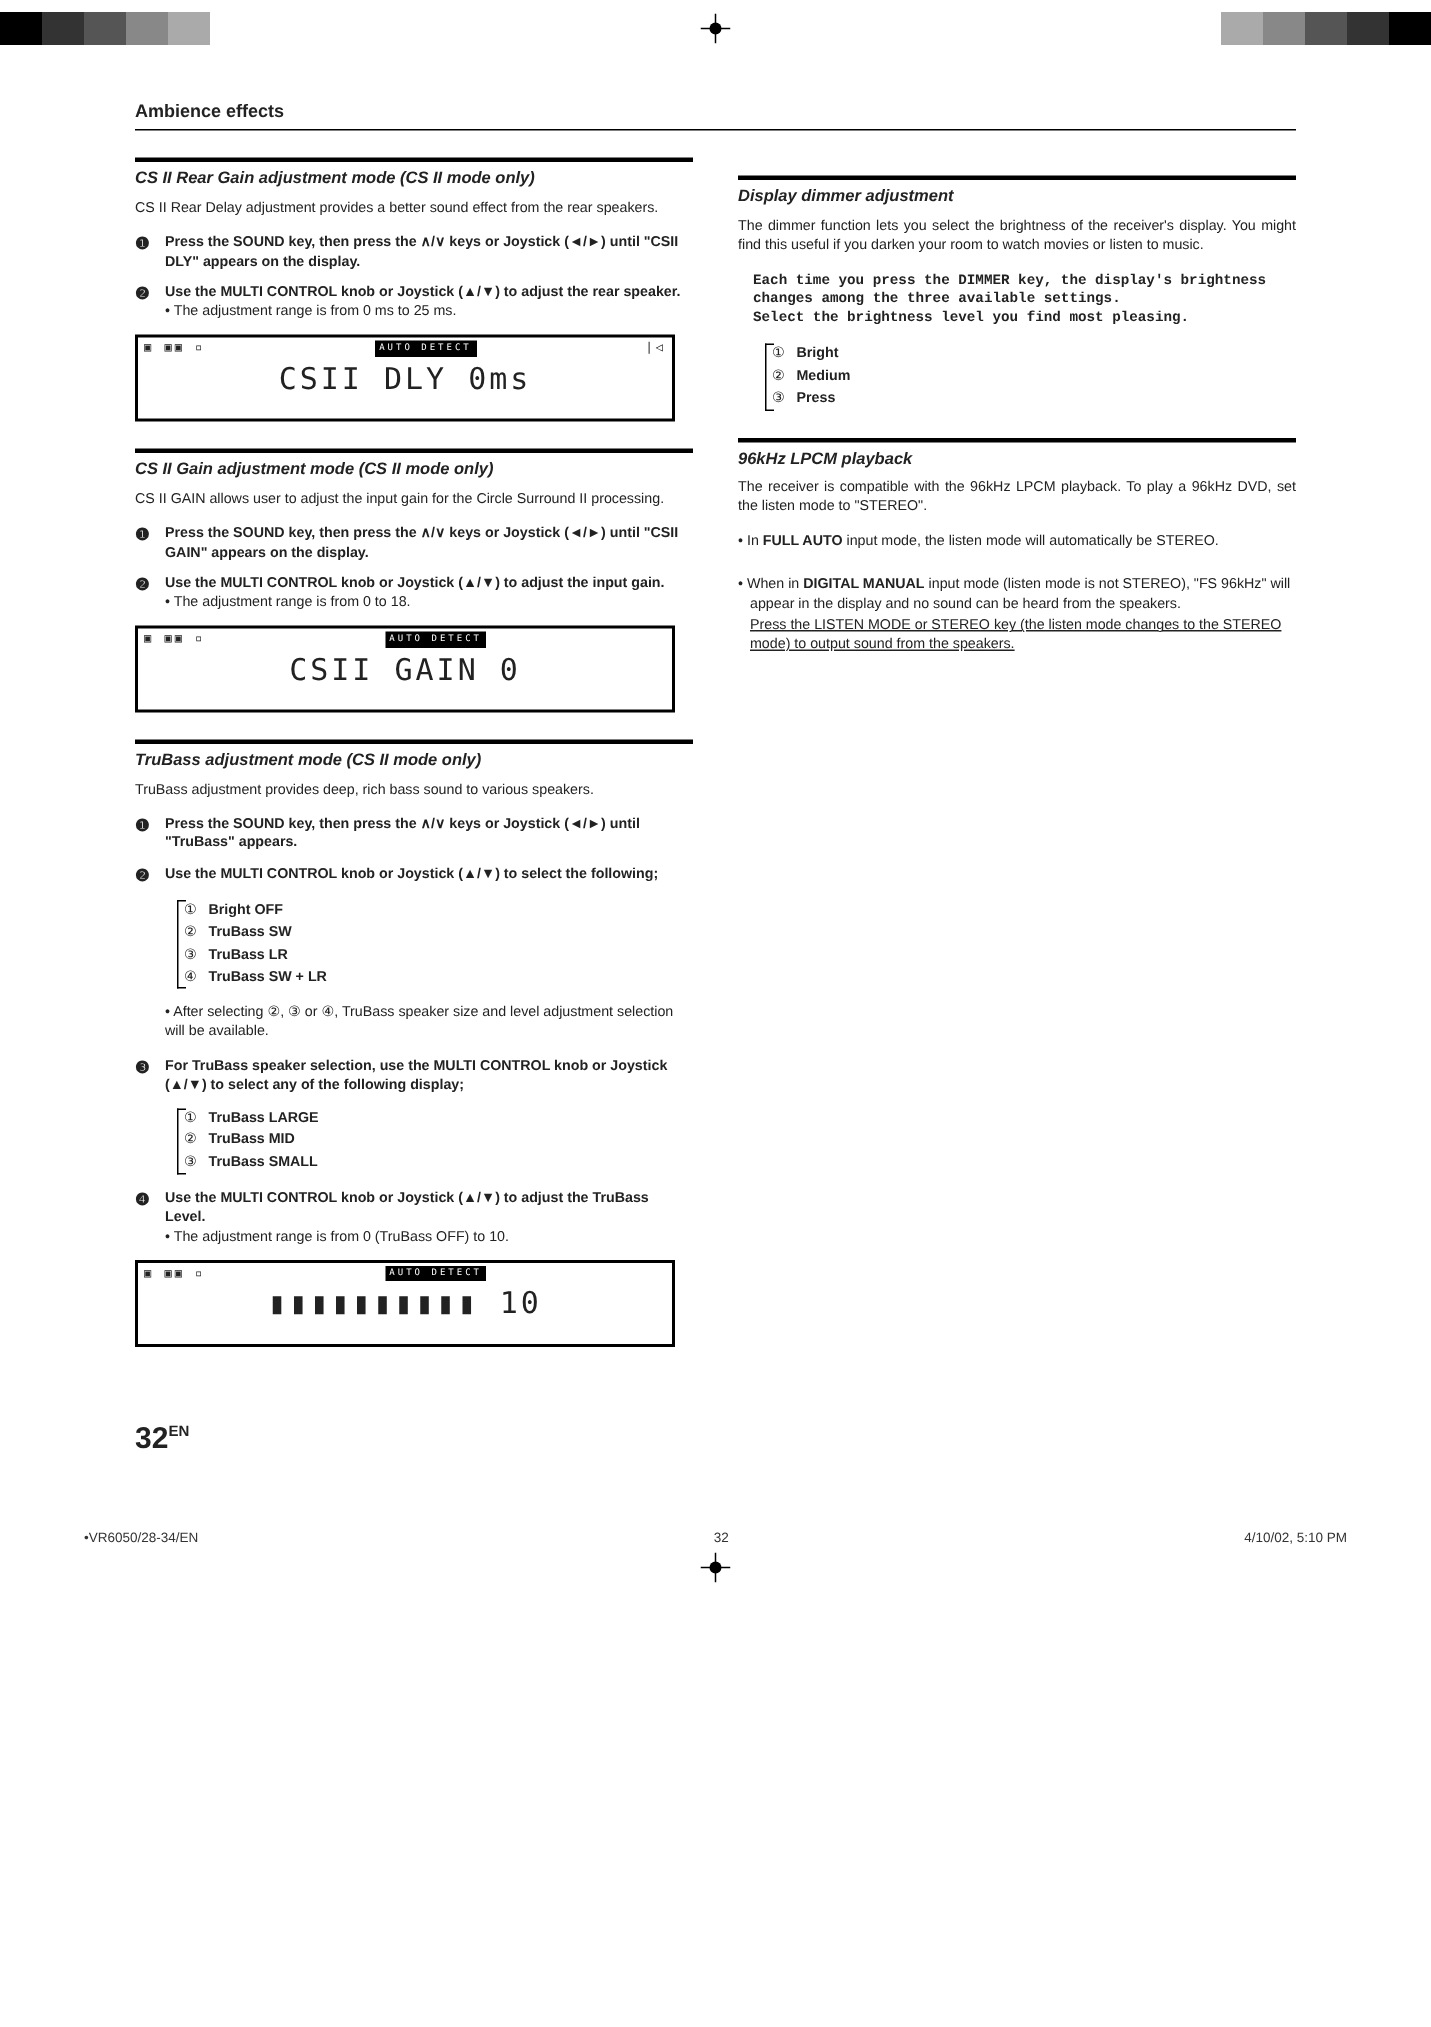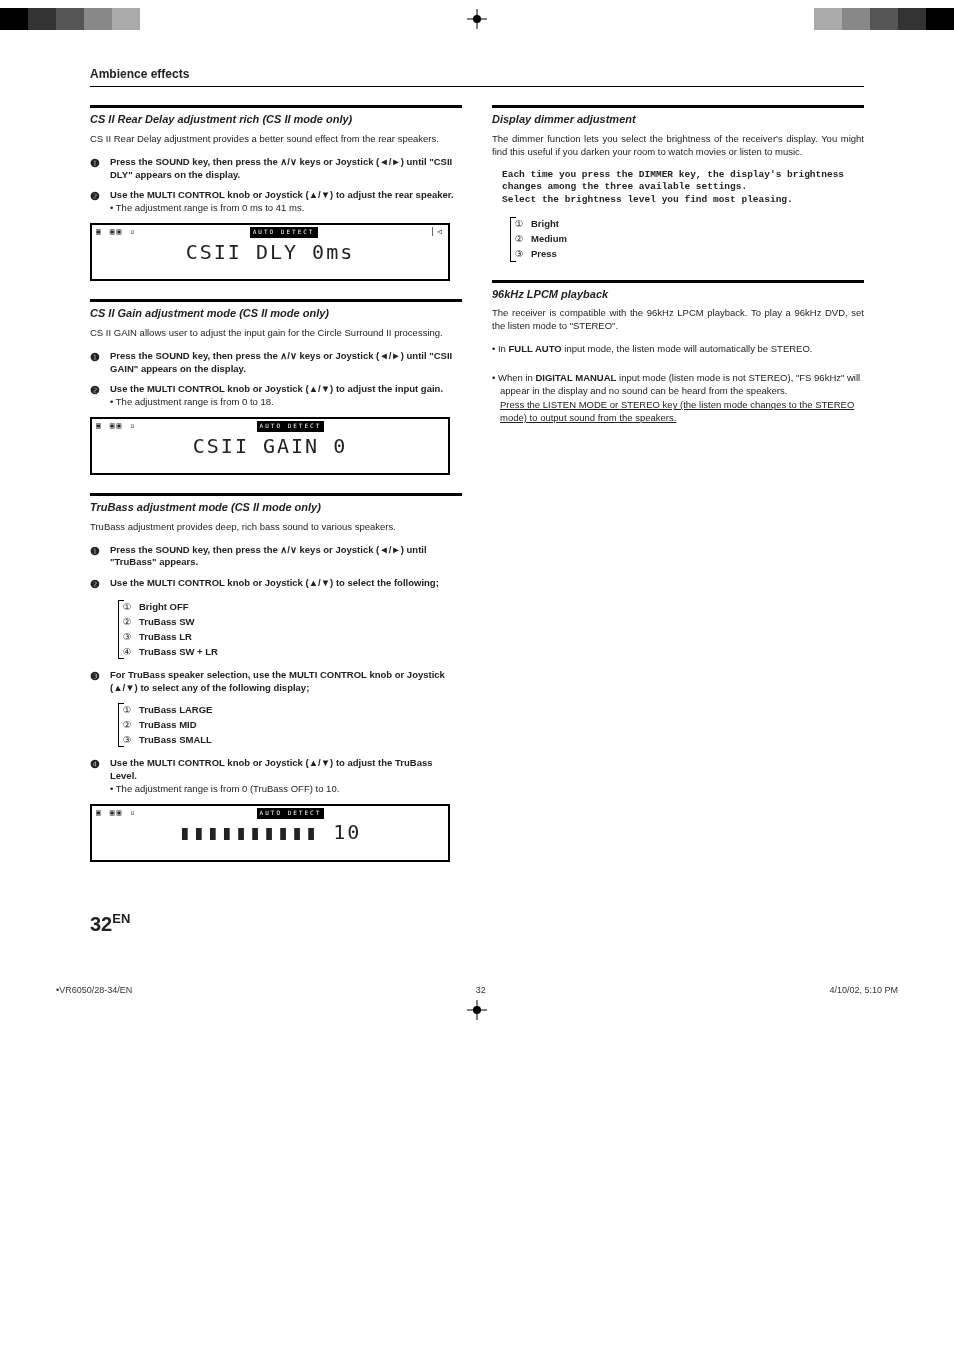--- a/index.html
+++ b/index.html
@@ -23,23 +23,23 @@
   .lcd { border: 2px solid #000; width: 100%; max-width: 360px; height: 58px; margin: 6px 0 18px; display:flex; align-items:center; justify-content:center; font-family: monospace; font-size: 20px; letter-spacing: 2px; position:relative; overflow:hidden; }
   .lcd-icons { font-size:8px; position:absolute; top:2px; left:4px; right:4px; display:flex; justify-content:space-between; }
   .lcd-badge { background:#000; color:#fff; font-size:6px; padding:1px 3px; }
   .option-list { border-left: 1px solid #000; margin: 6px 0 10px 28px; padding-left: 2px; position:relative; }
   .option-list::before { content:""; position:absolute; left:-1px; top:0; width:6px; height:1px; background:#000; }
   .option-list::after { content:""; position:absolute; left:-1px; bottom:0; width:6px; height:1px; background:#000; }
   .option-item { display:flex; gap:6px; padding:1px 0; }
   .circnum { display:inline-block; width:12px; text-align:center; }
   .bold { font-weight: bold; }
   .indent-note { padding-left: 10px; margin: 10px 0; }
-  .right-section .section-title { margin-top: 0; }
+  .right-section .section-title { margin-top: 12px; }
   .pagenum { font-size: 20px; font-weight: bold; margin-top: 30px; }
-  .pagenum sup { font-size: 13px; font-weight: bold; }
+  .pagenum sup { font-size: 10px; font-weight: bold; }
   .footer { display:flex; justify-content:space-between; font-size:9px; padding: 6px 56px 0; border-top: 0; color:#333; }
   .footer-mid { text-align:center; }
 </style>
 </head>
 <body>
 
 <div class="topbar">
   <div class="boxes">
     <div class="box b1"></div>
       <div class="box b2"></div>
@@ -64,31 +64,31 @@
 </div>
 
 <div class="page">
 
   <div class="header">Ambience effects</div>
 
   <div class="cols">
 
     <div class="col">
 
-      <div class="section-title">CS II Rear Delay adjustment rich (CS II mode only)</div>
+      <div class="section-title">CS II Rear Gain adjustment mode (CS II mode only)</div>
       <div class="section-desc">CS II Rear Delay adjustment provides a better sound effect from the rear speakers.</div>
       <div class="step">
         <div class="step-num">❶</div>
         <div class="step-text step-bold">Press the SOUND key, then press the ∧/∨ keys or Joystick (◄/►) until "CSII DLY" appears on the display.</div>
       </div>
       <div class="step">
         <div class="step-num">❷</div>
         <div class="step-text">
           <div class="step-bold">Use the MULTI CONTROL knob or Joystick (▲/▼) to adjust the rear speaker.</div>
-          <div>• The adjustment range is from 0 ms to 41 ms.</div>
+          <div>• The adjustment range is from 0 ms to 25 ms.</div>
         </div>
       </div>
       <div class="lcd">
         <div class="lcd-icons">
             <span>▣ ▣▣ ▫</span>
             <span class="lcd-badge">AUTO DETECT</span>
             <span>|◁</span>
           </div>
         <span>CSII  DLY    0ms</span>
       </div>
@@ -136,20 +136,21 @@
           </div>
         <div class="option-item">
             <span class="circnum">③</span>
             <span class="bold">TruBass LR</span>
           </div>
         <div class="option-item">
             <span class="circnum">④</span>
             <span class="bold">TruBass SW + LR</span>
           </div>
       </div>
+      <div style="padding-left:20px; margin-bottom:10px;">• After selecting ②, ③ or ④, TruBass speaker size and level adjustment selection will be available.</div>
       <div class="step">
         <div class="step-num">❸</div>
         <div class="step-text step-bold">For TruBass speaker selection, use the MULTI CONTROL knob or Joystick (▲/▼) to select any of the following display;</div>
       </div>
       <div class="option-list">
         <div class="option-item">
             <span class="circnum">①</span>
             <span class="bold">TruBass LARGE</span>
           </div>
         <div class="option-item">

